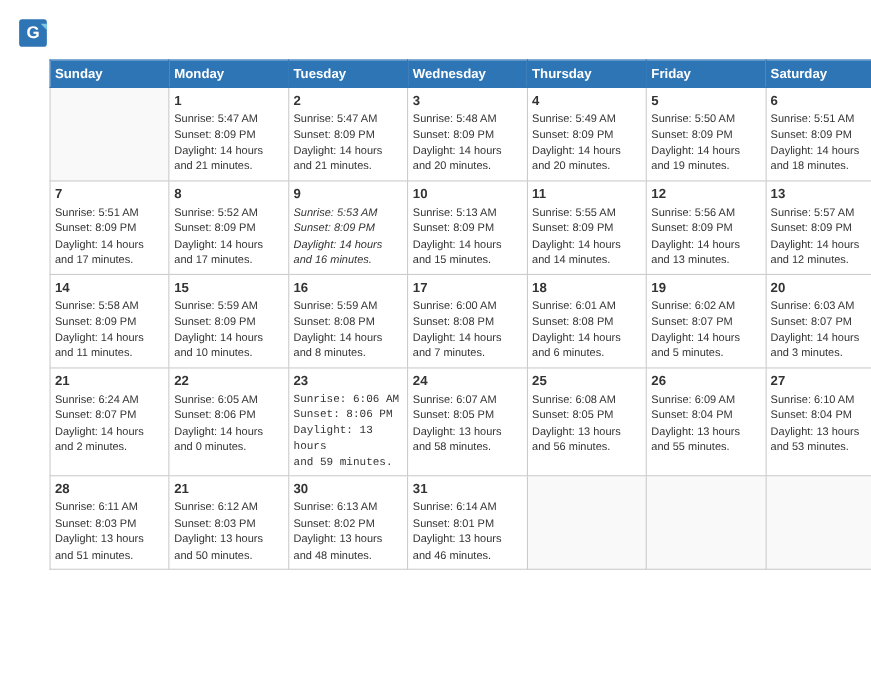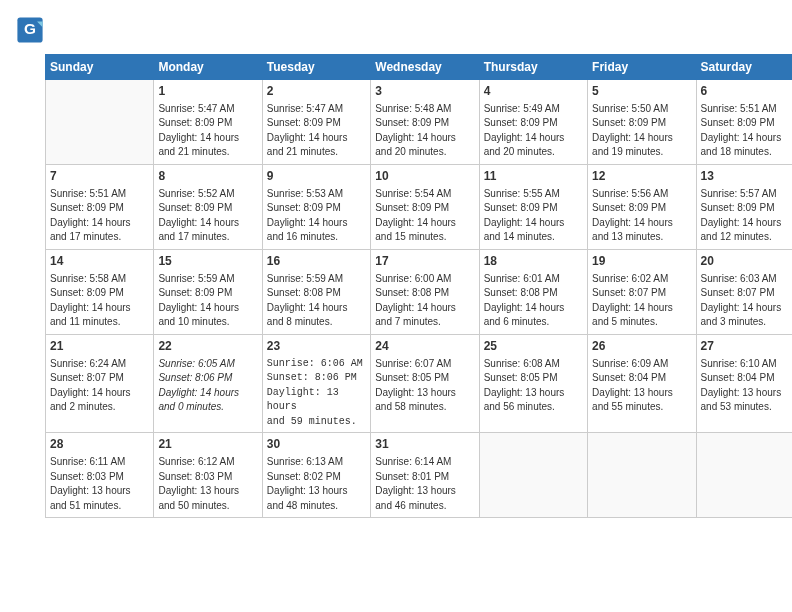--- a/index.html
+++ b/index.html
@@ -171,28 +171,28 @@
         </td>
         <td>
           <div class="day-number">8</div>
           <div class="day-info" style="white-space: pre-line;">Sunrise: 5:52 AM
 Sunset: 8:09 PM
 Daylight: 14 hours
 and 17 minutes.</div>
         </td>
         <td>
           <div class="day-number">9</div>
-          <div class="day-info" style="white-space: pre-line;">Sunrise: 5:53 AM
+          <div class="day-info" style="white-space: pre-line; font-style: italic;">Sunrise: 5:53 AM
 Sunset: 8:09 PM
 Daylight: 14 hours
 and 16 minutes.</div>
         </td>
         <td>
           <div class="day-number">10</div>
-          <div class="day-info" style="white-space: pre-line;">Sunrise: 5:54 AM
+          <div class="day-info" style="white-space: pre-line;">Sunrise: 5:13 AM
 Sunset: 8:09 PM
 Daylight: 14 hours
 and 15 minutes.</div>
         </td>
         <td>
           <div class="day-number">11</div>
           <div class="day-info" style="white-space: pre-line;">Sunrise: 5:55 AM
 Sunset: 8:09 PM
 Daylight: 14 hours
 and 14 minutes.</div>
@@ -266,21 +266,21 @@
       <tr>
         <td>
           <div class="day-number">21</div>
           <div class="day-info" style="white-space: pre-line;">Sunrise: 6:24 AM
 Sunset: 8:07 PM
 Daylight: 14 hours
 and 2 minutes.</div>
         </td>
         <td>
           <div class="day-number">22</div>
-          <div class="day-info" style="white-space: pre-line; font-style: italic;">Sunrise: 6:05 AM
+          <div class="day-info" style="white-space: pre-line;">Sunrise: 6:05 AM
 Sunset: 8:06 PM
 Daylight: 14 hours
 and 0 minutes.</div>
         </td>
         <td>
           <div class="day-number">23</div>
           <div class="day-info" style="white-space: pre-line; font-family: Liberation Mono, monospace;">Sunrise: 6:06 AM
 Sunset: 8:06 PM
 Daylight: 13 hours
 and 59 minutes.</div>

